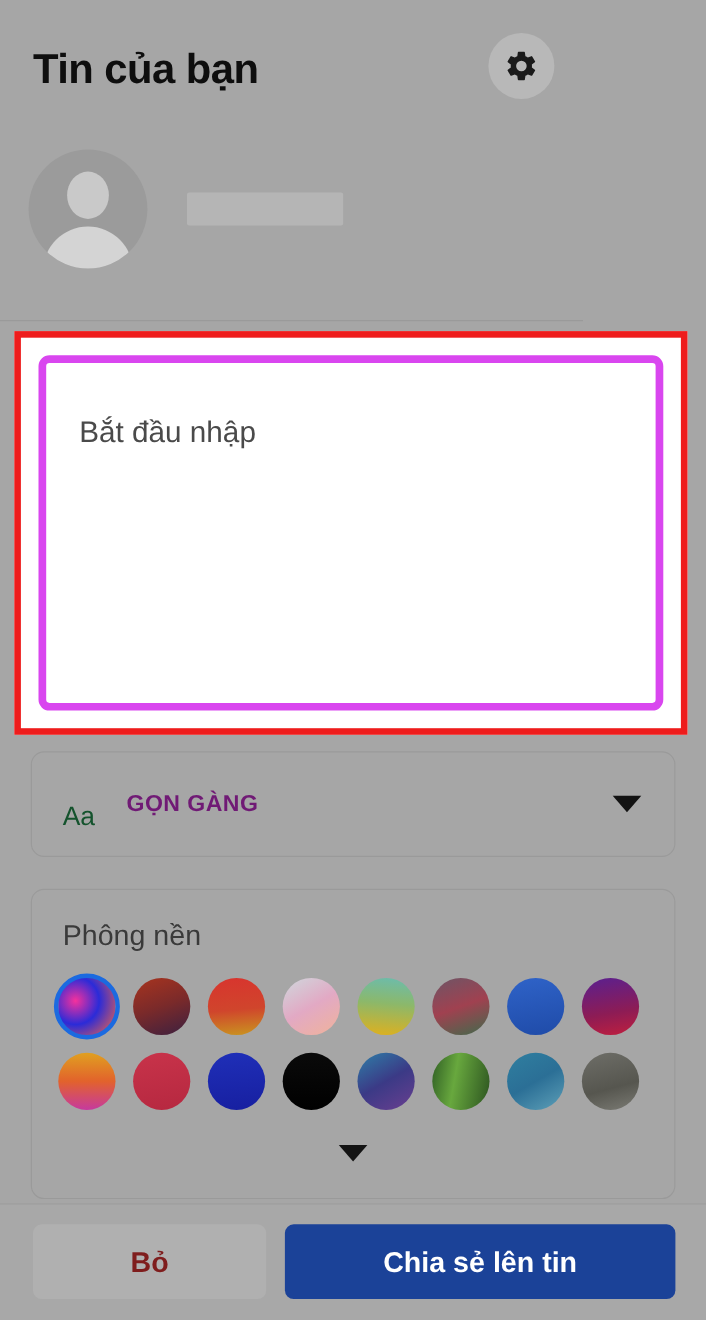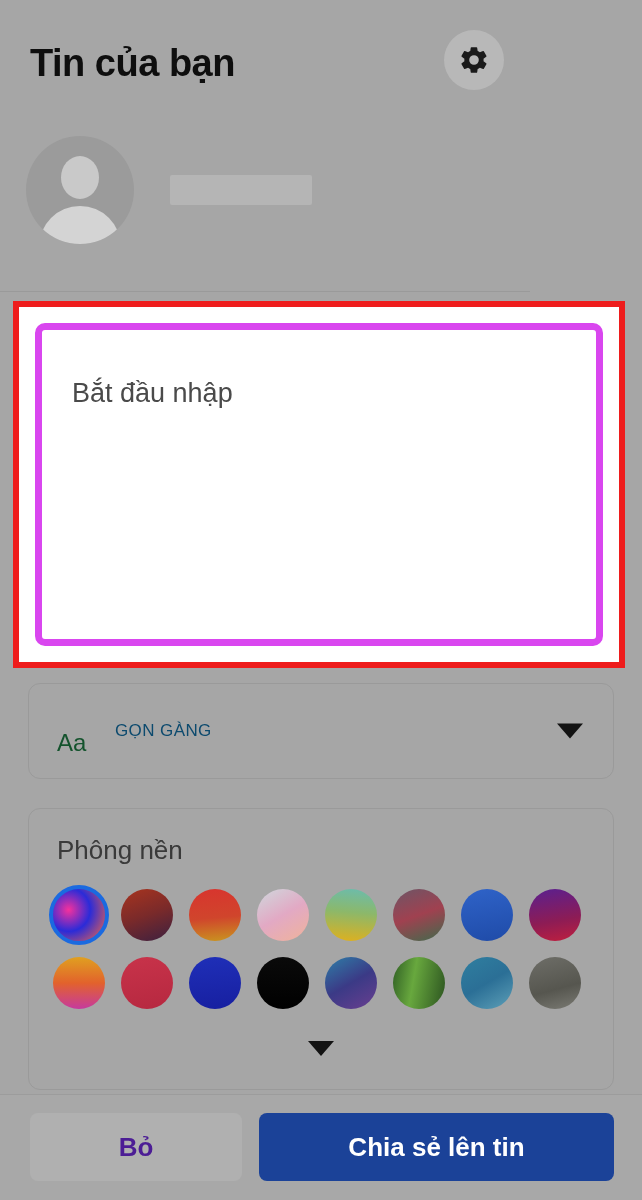--- a/index.html
+++ b/index.html
@@ -150,23 +150,23 @@
     transform: translateY(-50%);
     font-size: 24px;
     color: #14532d;
     margin-top: 12px;
   }
   .style-value {
     position: absolute;
     left: 86px;
     top: 50%;
     transform: translateY(-50%);
-    font-size: 17px;
-    font-weight: normal;
-    color: #0c4a6e;
+    font-size: 21px;
+    font-weight: bold;
+    color: #701a75;
     letter-spacing: 0.4px;
     white-space: nowrap;
   }
   .caret-down {
     position: absolute;
     right: 30px;
     top: 50%;
     transform: translateY(-50%);
     width: 0; height: 0;
     border-left: 13px solid transparent;
@@ -244,21 +244,21 @@
     display: flex;
     align-items: center;
     justify-content: center;
     box-sizing: border-box;
     font-size: 26px;
   }
   .btn-discard {
     left: 30px;
     width: 212px;
     background: #b0b0b0;
-    color: #4c1d95;
+    color: #7f1d1d;
     font-weight: bold;
   }
   .btn-share {
     left: 259px;
     width: 355px;
     background: #1b4298;
     color: #ffffff;
     font-weight: bold;
     text-align: right;
   }

